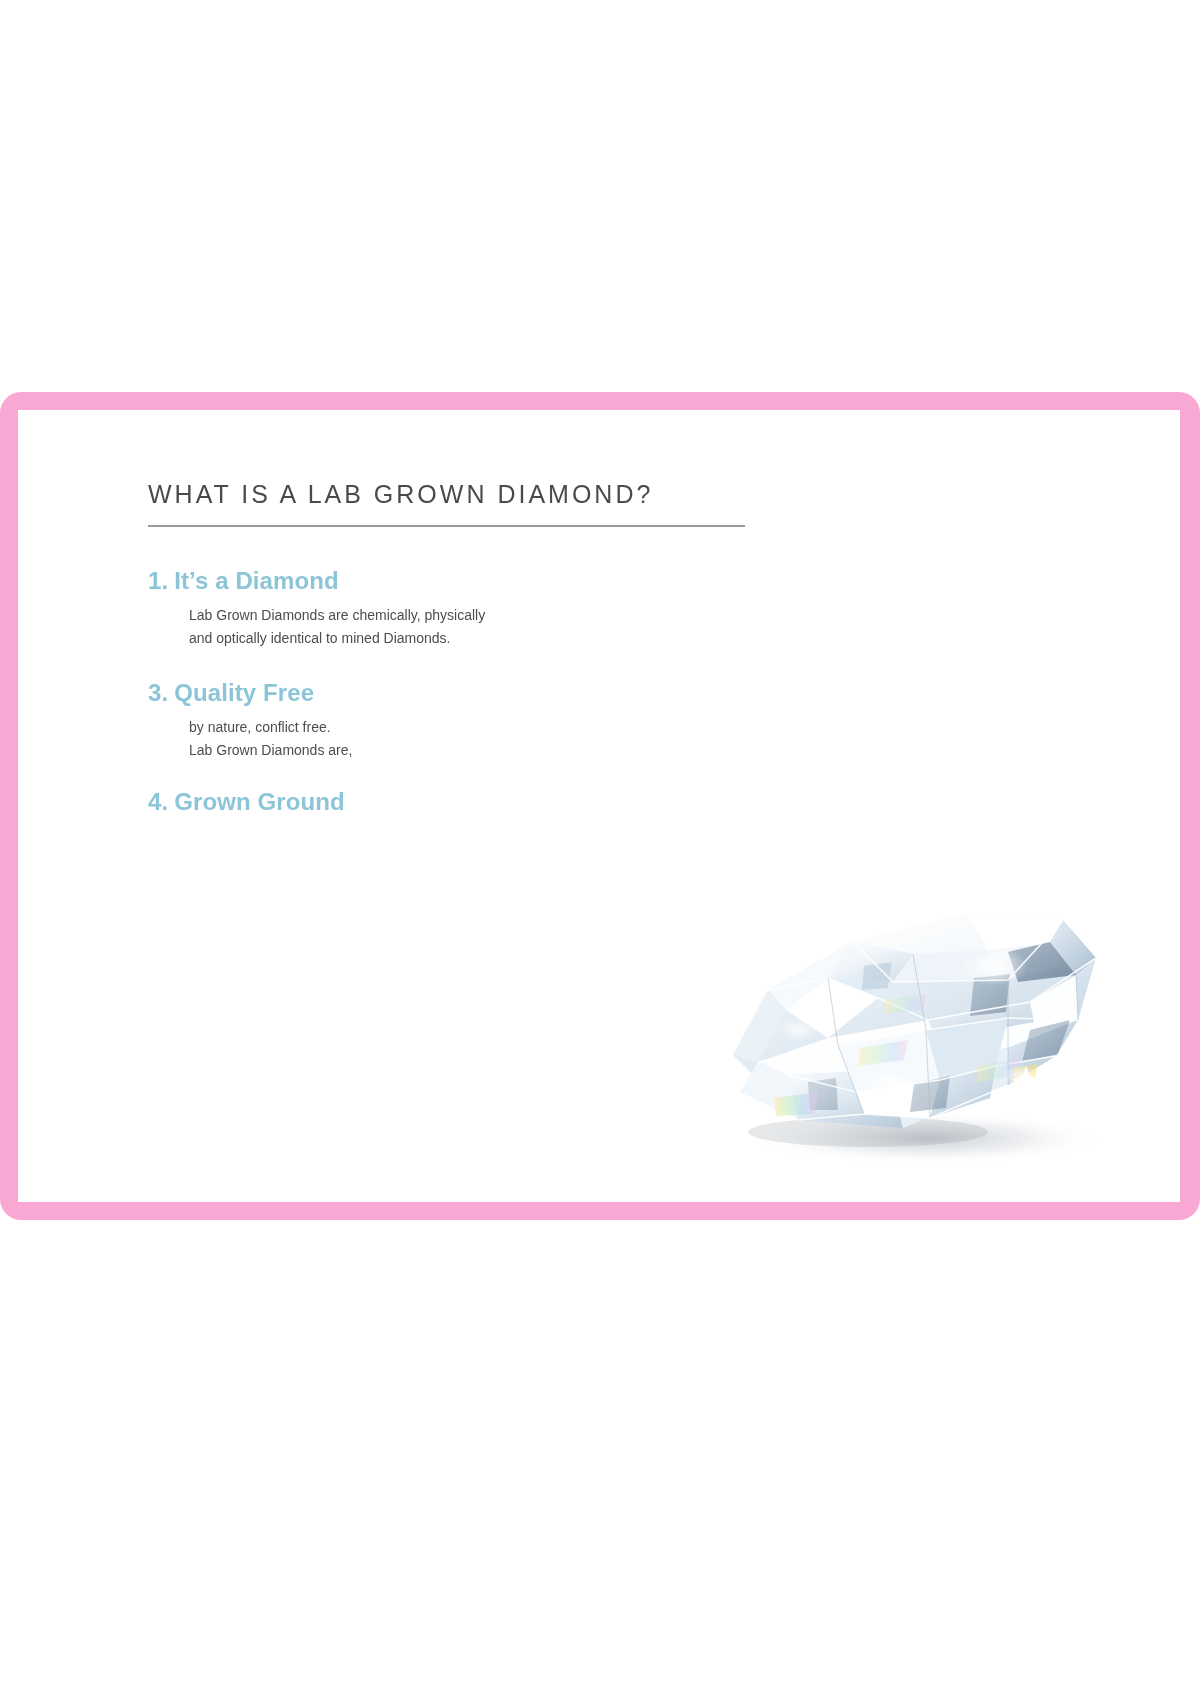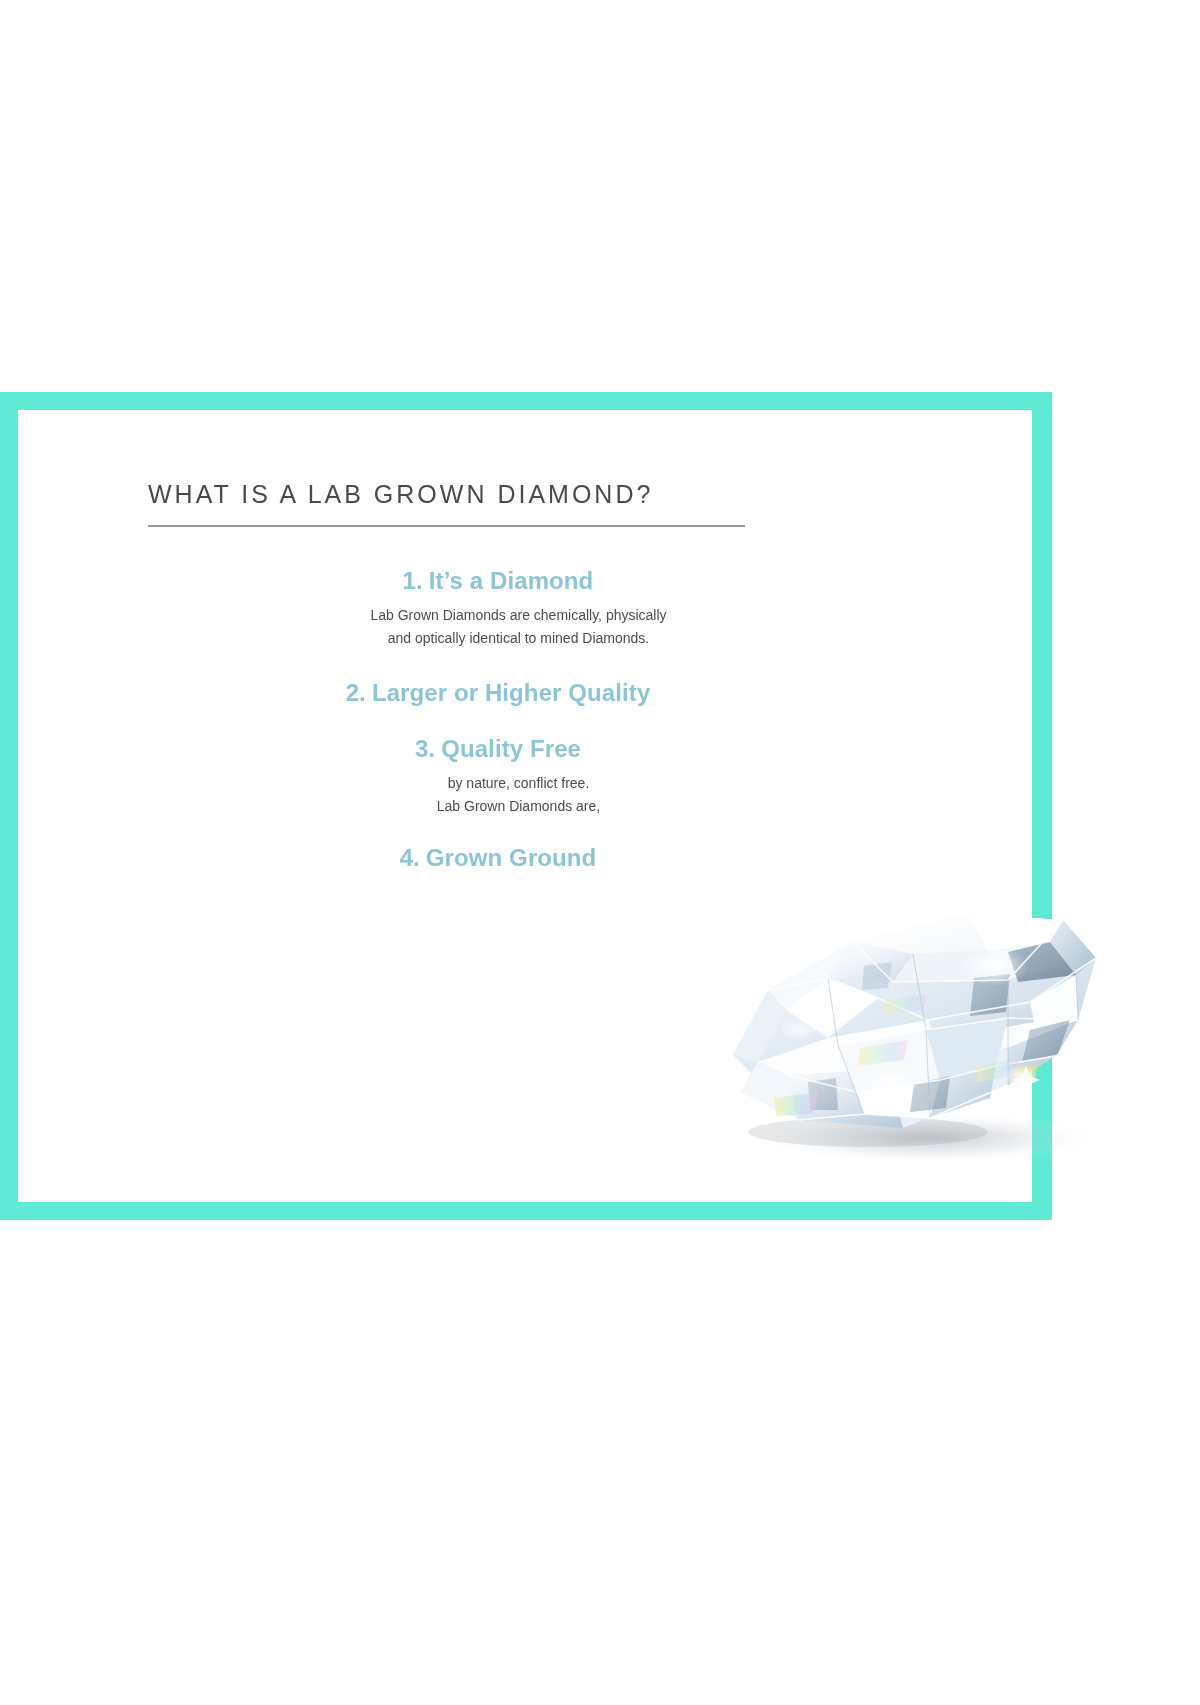--- a/index.html
+++ b/index.html
@@ -14,24 +14,25 @@
     position: relative;
     font-family: "Liberation Sans", sans-serif;
     overflow: hidden;
   }
 
   
   .card-frame {
     position: absolute;
     left: 0;
     top: 392px;
-    width: 1052px;
+    width: 1200px;
     height: 828px;
-    background: #5eead4;
+    background: #f9a8d4;
     box-sizing: border-box;
+    border-radius: 21px;
   }
   .card-inner {
     position: absolute;
     left: 18px;
     top: 18px;
     right: 20px;
     bottom: 18px;
     background: #ffffff;
   }
 
@@ -55,23 +56,22 @@
   .title-rule {
     width: 597px;
     height: 2px;
     background: #9a9a9a;
     margin: 0 0 40px 0;
   }
 
   
   .fact-list {
     list-style: none;
-    margin: 17px;
+    margin: 0;
     padding: 0;
-    text-align: center;
   }
   .fact-item {
     margin: 0 0 32px 0;
   }
   .fact-item:last-child { margin-bottom: 0; }
 
   .fact-heading {
     font-size: 24px;
     font-weight: bold;
     color: #8cc5d8;
@@ -124,23 +124,20 @@
           <div class="fact-heading">
             <span class="num">1.</span><span>It’s a Diamond</span>
           </div>
           <p class="fact-body">
             <span class="line">Lab Grown Diamonds are chemically, physically</span>
             <span class="line">and optically identical to mined Diamonds.</span>
           </p>
         </li>
 
         <li class="fact-item item-2">
-          <div class="fact-heading">
-            <span class="num">2.</span><span>Larger or Higher Quality</span>
-          </div>
           <p class="fact-body">
           </p>
         </li>
 
         <li class="fact-item item-3">
           <div class="fact-heading">
             <span class="num">3.</span><span>Quality Free</span>
           </div>
           <p class="fact-body">
             <span class="line">by nature, conflict free.</span>

